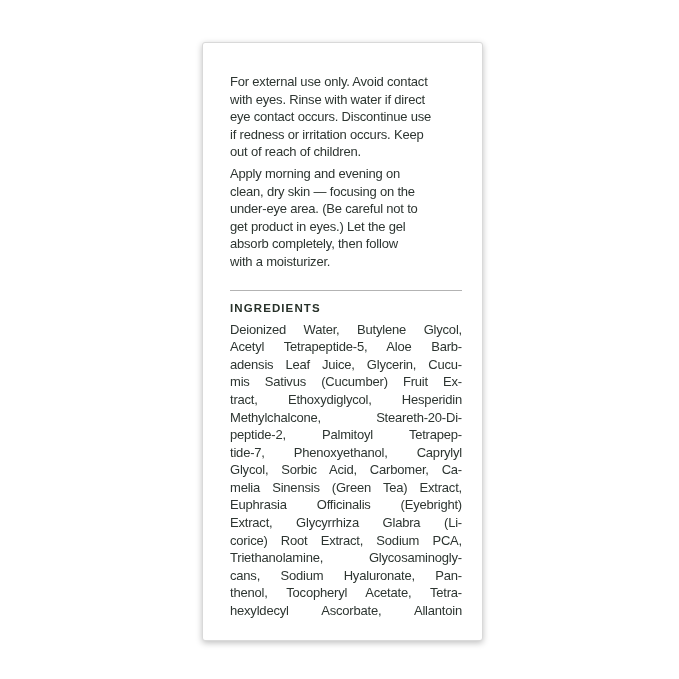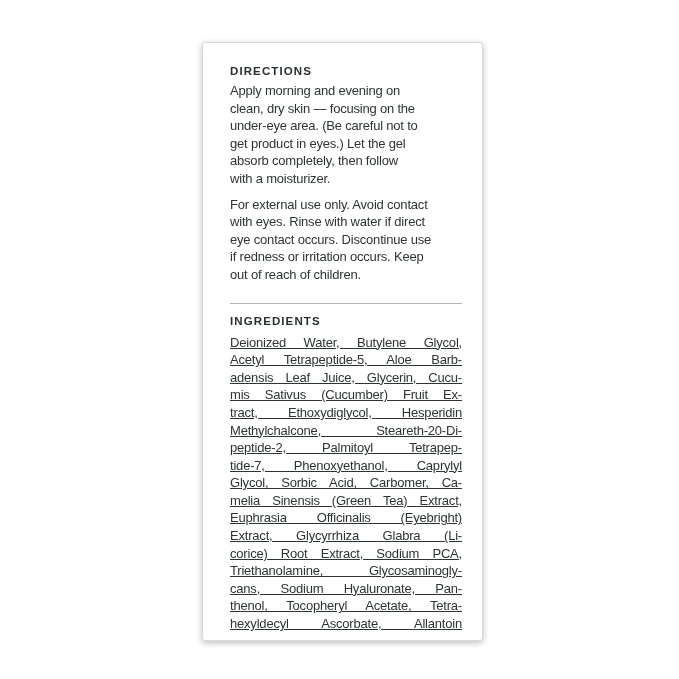--- a/index.html
+++ b/index.html
@@ -51,42 +51,40 @@
     margin: 19px 0 0 0;
     border: none;
     border-top: 1px solid var(--divider, #b3b3b3);
     height: 0;
   }
   .heading-ingredients { margin-top: 11px; }
   .para-ingredients {
     margin-top: 6px;
     text-align: justify;
     text-align-last: justify;
-    text-decoration: underline;
   }
 </style>
 </head>
 <body>
 
 <div class="canvas">
   <div class="card">
 
     <div>
-      <h2 class="heading">DIRECTIONS</h2>
+      <p class="body-text para-warning">For external use only. Avoid contact
+with eyes. Rinse with water if direct
+eye contact occurs. Discontinue use
+if redness or irritation occurs. Keep
+out of reach of children.</p>
       <p class="body-text para-usage">Apply morning and evening on
 clean, dry skin — focusing on the
 under-eye area. (Be careful not to
 get product in eyes.) Let the gel
 absorb completely, then follow
 with a moisturizer.</p>
-      <p class="body-text para-warning">For external use only. Avoid contact
-with eyes. Rinse with water if direct
-eye contact occurs. Discontinue use
-if redness or irritation occurs. Keep
-out of reach of children.</p>
     </div>
 
     <div class="divider"></div>
 
     <div>
       <h2 class="heading heading-ingredients">INGREDIENTS</h2>
       <p class="body-text para-ingredients">Deionized Water, Butylene Glycol,
 Acetyl Tetrapeptide-5, Aloe Barb-
 adensis Leaf Juice, Glycerin, Cucu-
 mis Sativus (Cucumber) Fruit Ex-

